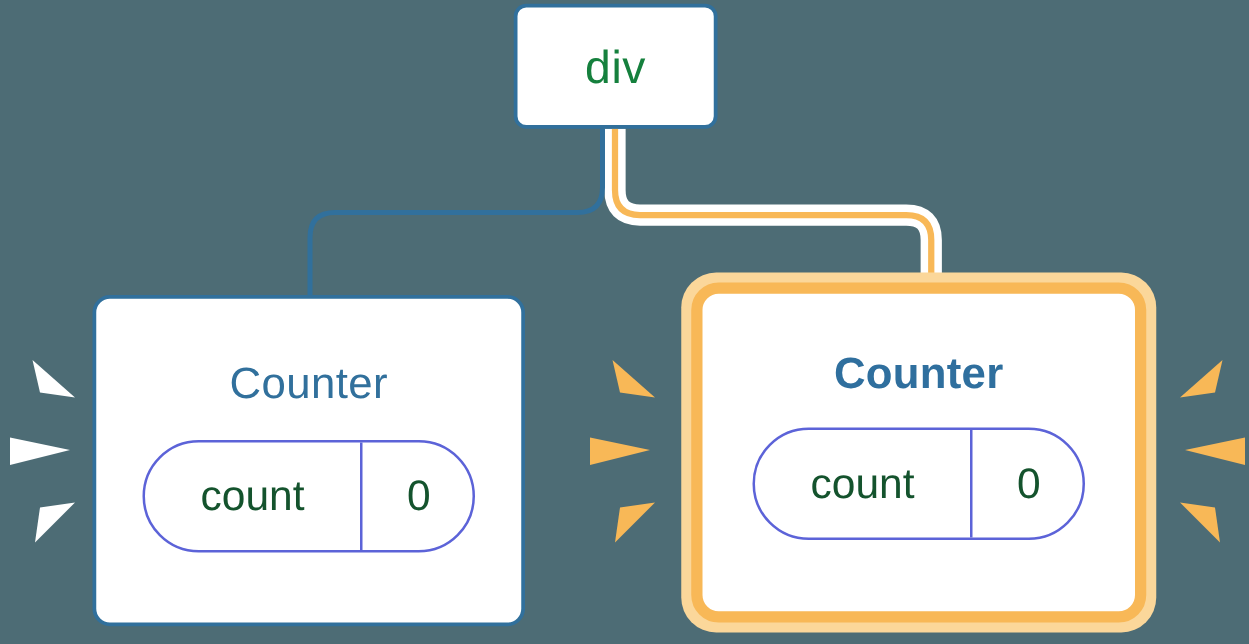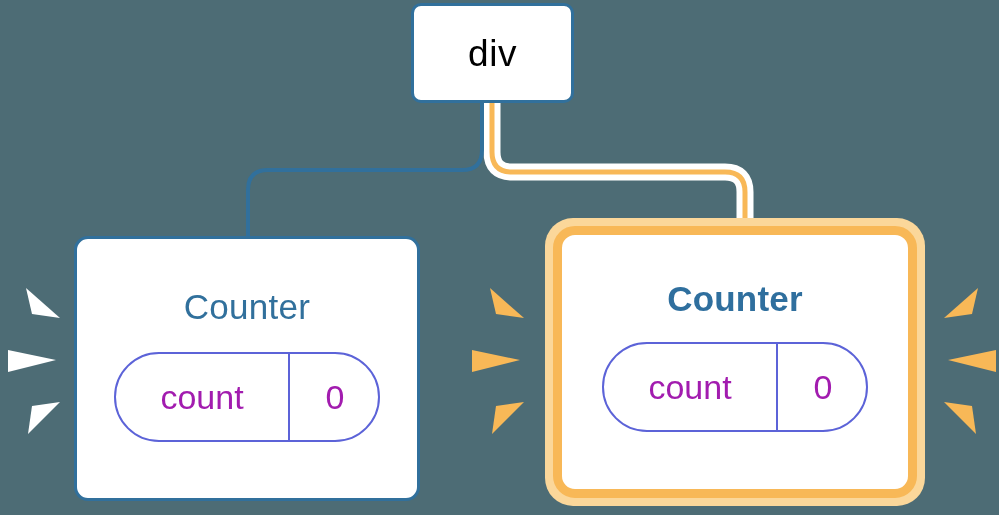--- a/index.html
+++ b/index.html
@@ -23,21 +23,21 @@
   }
 
   
   #div-node{
     left:411px;top:3px;width:163px;height:100px;
     border:3px solid #31709c;
     border-radius:10px;
     justify-content:center;
   }
   #div-node .node-title{
-    color:#000000;
+    color:#15803d;
     font-size:37px;
     line-height:1;
     letter-spacing:.5px;
     font-weight:400;
   }
 
   
   #counter-left{
     left:74px;top:236px;width:346px;height:265px;
     border:3px solid #31709c;
@@ -86,21 +86,21 @@
     border:2px solid #5c63d8;
     border-radius:999px;
     display:flex;
     align-items:stretch;
     background:transparent;
     height:90px;
     box-sizing:border-box;
   }
   .pill .pill-key,.pill .pill-val{
     display:flex;align-items:center;justify-content:center;
-    color:#a21caf;
+    color:#14532d;
     font-size:34px;
     line-height:1;
     font-weight:400;
   }
   .pill .pill-key{flex:0 0 auto;}
   .pill .pill-val{flex:0 0 auto;border-left:2px solid #5c63d8;}
 
   #pill-left{width:266px;margin-top:28px;}
   #pill-left .pill-key{width:172px;}
   #pill-left .pill-val{width:90px;}

